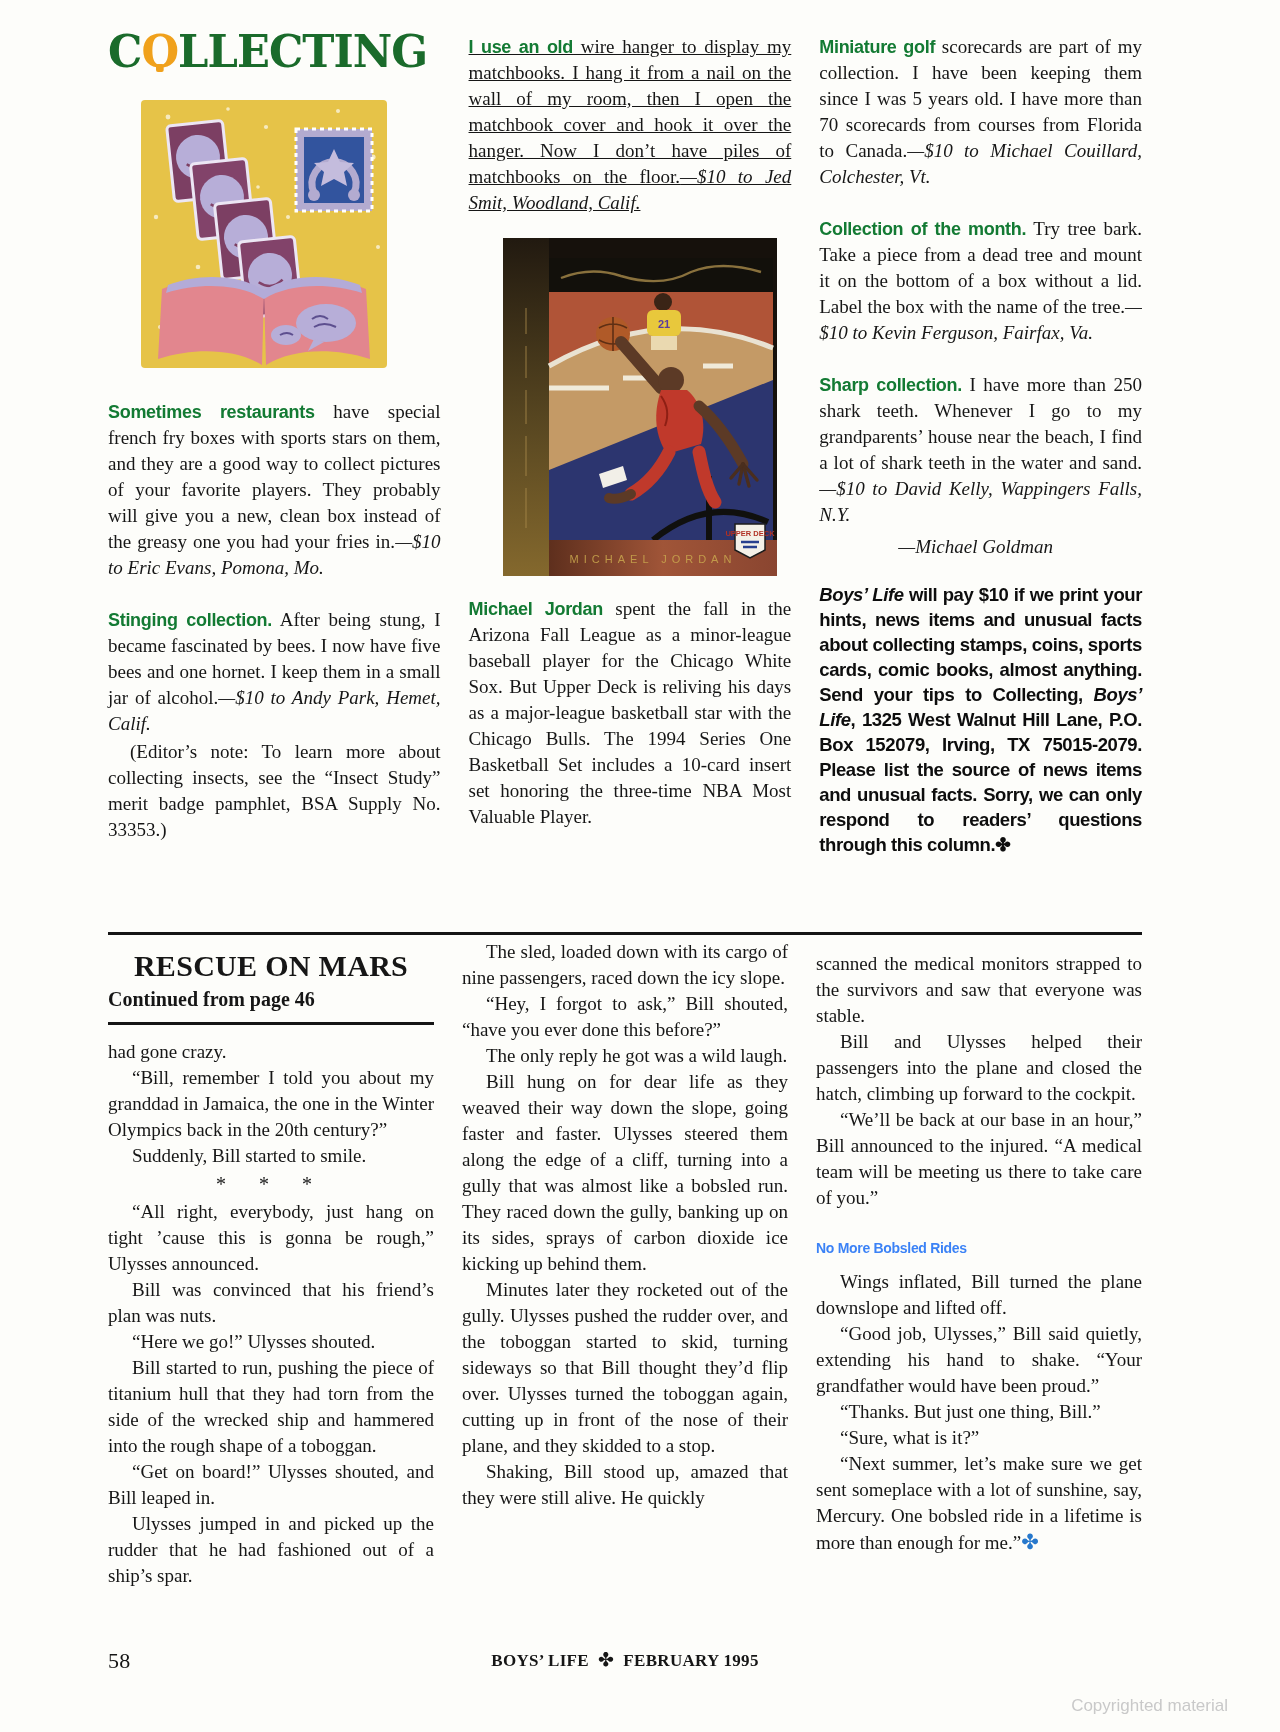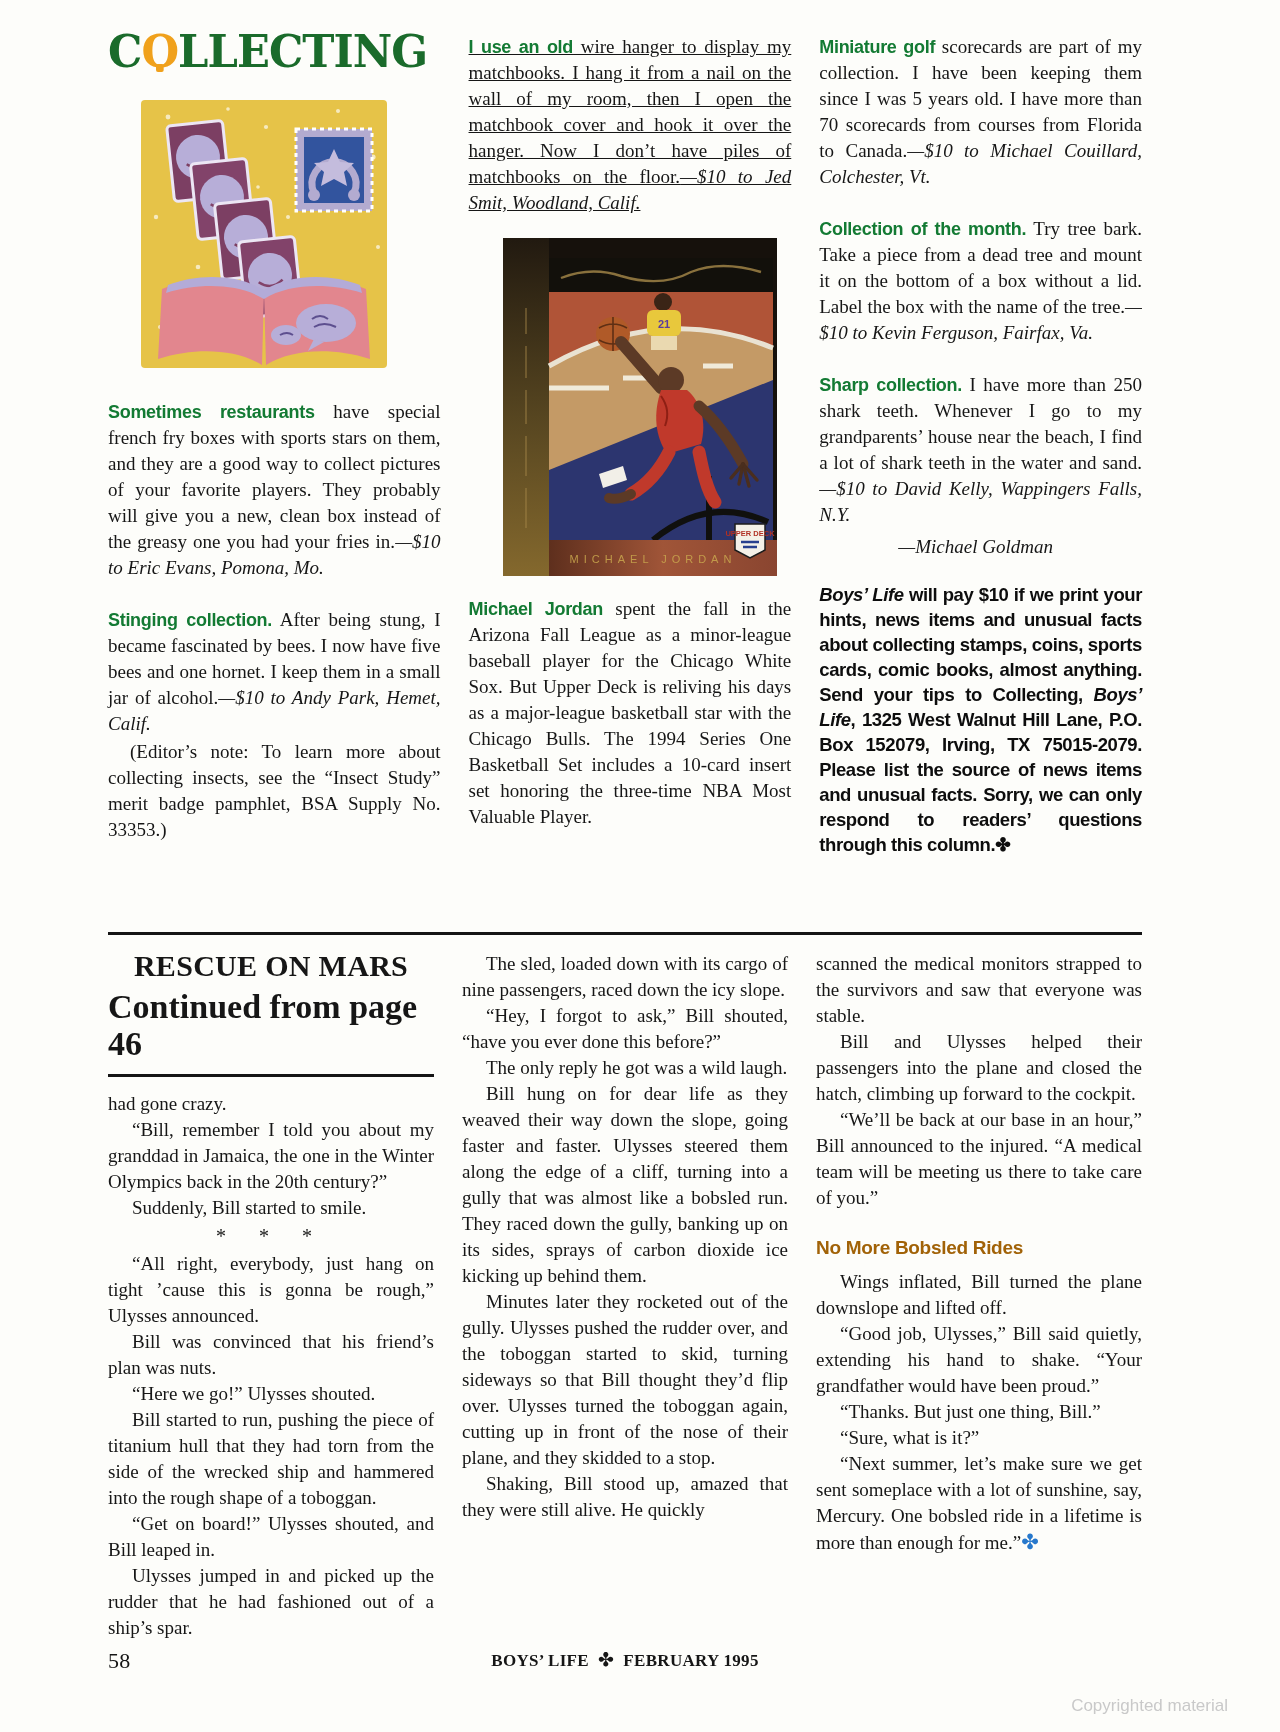--- a/index.html
+++ b/index.html
@@ -47,29 +47,29 @@
     text-align:justify;margin-top:24px;color:#0d0d0d;
   }
   .bold-note .mag{font-style:italic;}
 
   
   .full-rule{border:none;border-top:3px solid #151515;margin:0 0 0 0;}
   .rescue-title{
     font-size:30px;font-weight:bold;margin:14px 0 0;line-height:1.15;letter-spacing:0.3px;text-align:center;
   }
   .rescue-subtitle{
-    font-size:34px;font-weight:bold;margin:4px 0 12px;line-height:1.1;
+    font-size:20px;font-weight:bold;margin:4px 0 12px;line-height:1.1;
   }
   .head-rule{border:none;border-top:3px solid #151515;margin:0 0 14px;}
   .story{font-size:19px;line-height:26px;text-align:justify;margin:0;text-indent:24px;}
   .noindent{text-indent:0;}
   .stars{text-align:center;text-indent:0;letter-spacing:14px;font-size:20px;line-height:26px;margin:2px 0;}
   .story-subhead{
-    font-family:"Liberation Sans", sans-serif;font-weight:bold;color:#a16207;
-    font-size:19px;letter-spacing:-0.3px;margin:24px 0 8px;text-indent:0;
+    font-family:"Liberation Sans", sans-serif;font-weight:bold;color:#3b82f6;
+    font-size:14px;letter-spacing:-0.3px;margin:24px 0 8px;text-indent:0;
   }
   .endmark{color:#2778cc;font-size:21px;font-family:"DejaVu Sans", sans-serif;}
 
   
   .footer{
     position:absolute;left:108px;top:1648px;width:1034px;
     font-size:17px;font-weight:bold;letter-spacing:0.3px;
   }
   .footer .pageno{position:absolute;left:0;top:0;font-weight:normal;font-size:22px;}
   .footer .center{position:absolute;left:50%;transform:translateX(-50%);top:0;white-space:nowrap;}
@@ -267,21 +267,21 @@
       <p class="story">Suddenly, Bill started to smile.</p>
       <p class="story stars">* * *</p>
       <p class="story">“All right, everybody, just hang on tight ’cause this is gonna be rough,” Ulysses announced.</p>
       <p class="story">Bill was convinced that his friend’s plan was nuts.</p>
       <p class="story">“Here we go!” Ulysses shouted.</p>
       <p class="story">Bill started to run, pushing the piece of titanium hull that they had torn from the side of the wrecked ship and hammered into the rough shape of a toboggan.</p>
       <p class="story">“Get on board!” Ulysses shouted, and Bill leaped in.</p>
       <p class="story">Ulysses jumped in and picked up the rudder that he had fashioned out of a ship’s spar.</p>
     </div>
 
-    <div style="padding-top:16px;">
+    <div style="padding-top:4px;">
       <p class="story">The sled, loaded down with its cargo of nine passengers, raced down the icy slope.</p>
       <p class="story">“Hey, I forgot to ask,” Bill shouted, “have you ever done this before?”</p>
       <p class="story">The only reply he got was a wild laugh.</p>
       <p class="story">Bill hung on for dear life as they weaved their way down the slope, going faster and faster. Ulysses steered them along the edge of a cliff, turning into a gully that was almost like a bobsled run. They raced down the gully, banking up on its sides, sprays of carbon dioxide ice kicking up behind them.</p>
       <p class="story">Minutes later they rocketed out of the gully. Ulysses pushed the rudder over, and the toboggan started to skid, turning sideways so that Bill thought they’d flip over. Ulysses turned the toboggan again, cutting up in front of the nose of their plane, and they skidded to a stop.</p>
       <p class="story">Shaking, Bill stood up, amazed that they were still alive. He quickly</p>
     </div>
 
     <div style="padding-top:16px;">
       <p class="story noindent">scanned the medical monitors strapped to the survivors and saw that everyone was stable.</p>

